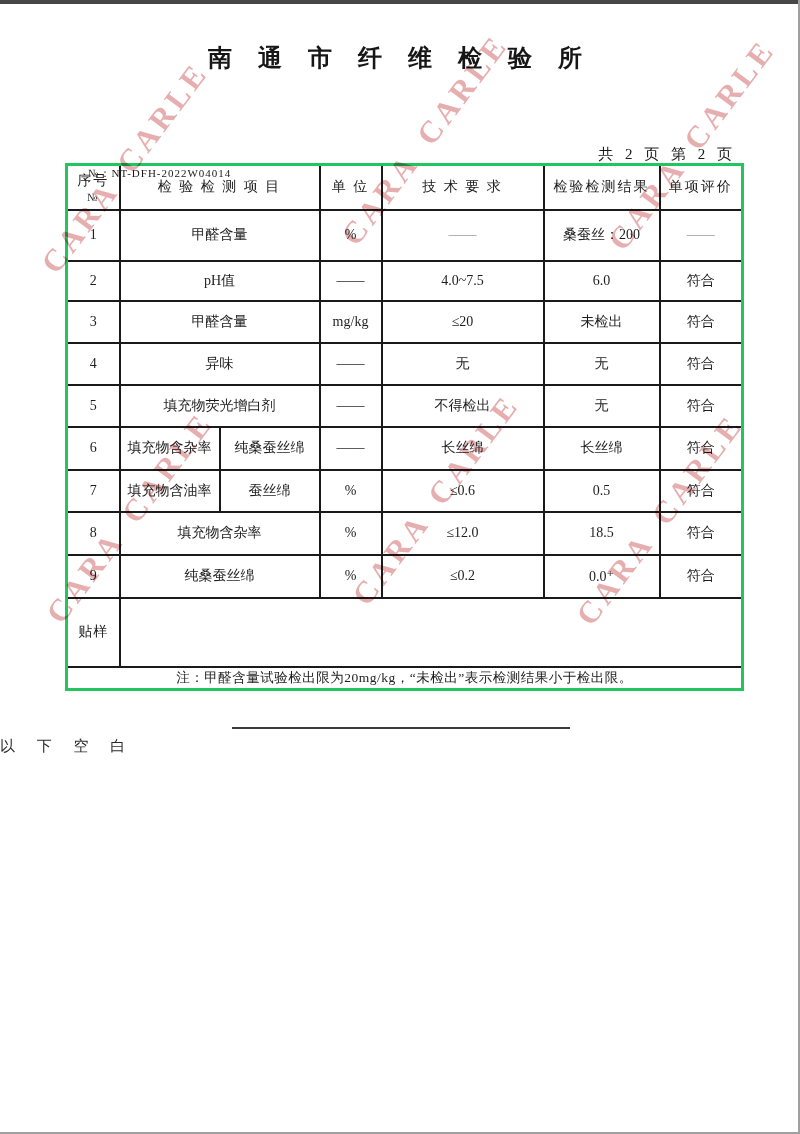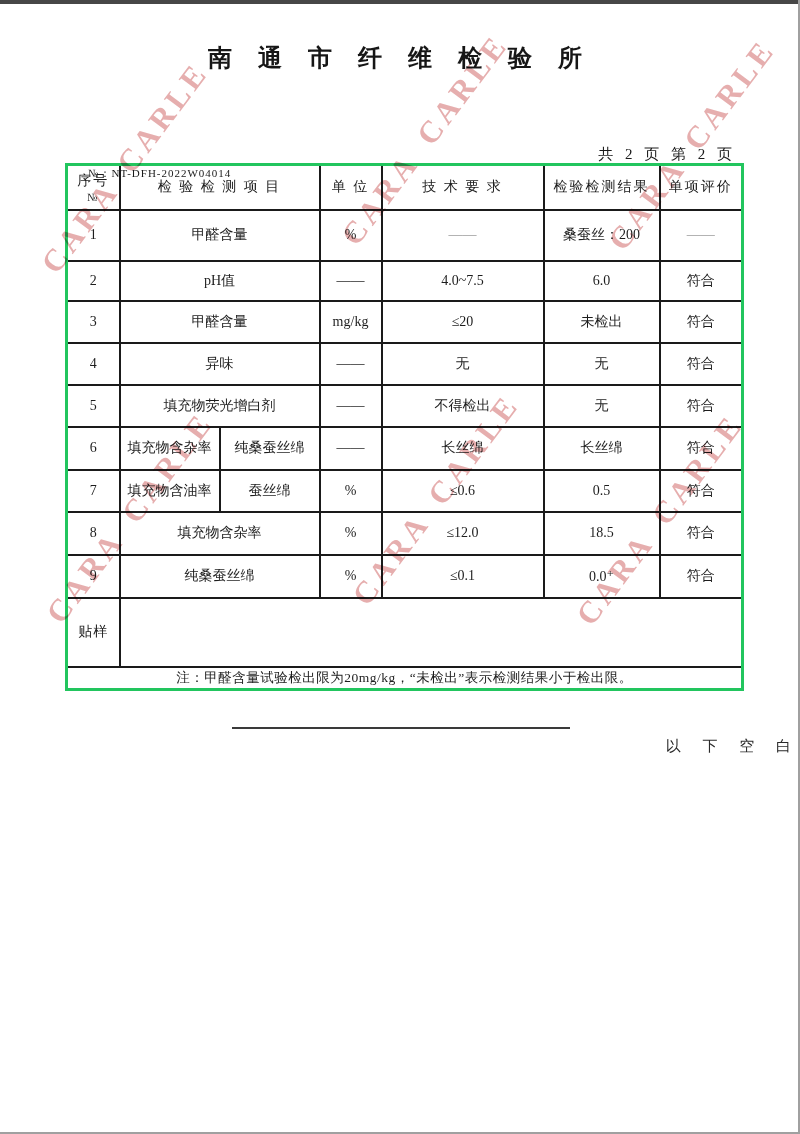--- a/index.html
+++ b/index.html
@@ -46,21 +46,21 @@
   td.note-cell { text-align: left; font-size: 13.5px; padding: 4px 8px; letter-spacing: 0.5px; }
   td.sample-cell { font-size: 14px; letter-spacing: 1px; }
   .muted { color: #9b9b9b; }
 
   .divider-line {
     position: absolute; top: 727px; left: 232px; width: 338px; height: 2px;
     background: #3a3a3a;
   }
   .blank-note {
     position: absolute; top: 737px; left: 0; width: 100%;
-    text-align: right; font-size: 15px; letter-spacing: 9px; color: #2a2a2a;
+    text-align: left; font-size: 15px; letter-spacing: 9px; color: #2a2a2a;
   }
 
   .wm {
     position: absolute; white-space: nowrap;
     font-family: "Liberation Serif", "DejaVu Serif", serif;
     font-weight: bold; font-size: 31px; letter-spacing: 4px; word-spacing: 10px;
     opacity: 0.72; mix-blend-mode: multiply; pointer-events: none;
     transform: translate(-50%, -50%) rotate(-53deg);
   }
   .wm1 { left: 125px; top: 168px; }
@@ -165,21 +165,21 @@
       <td colspan="2">填充物含杂率</td>
       <td>%</td>
       <td>≤12.0</td>
       <td>18.5</td>
       <td>符合</td>
     </tr>
     <tr style="height:43px">
       <td>9</td>
       <td colspan="2">纯桑蚕丝绵</td>
       <td>%</td>
-      <td>≤0.1</td>
+      <td>≤0.2</td>
       <td>0.0⁺</td>
       <td>符合</td>
     </tr>
     <tr style="height:69px">
       <td class="sample-cell">贴样</td>
       <td colspan="6"></td>
     </tr>
     <tr style="height:22px">
       <td class="note-cell" colspan="7">注：甲醛含量试验检出限为20mg/kg，“未检出”表示检测结果小于检出限。</td>
     </tr>

